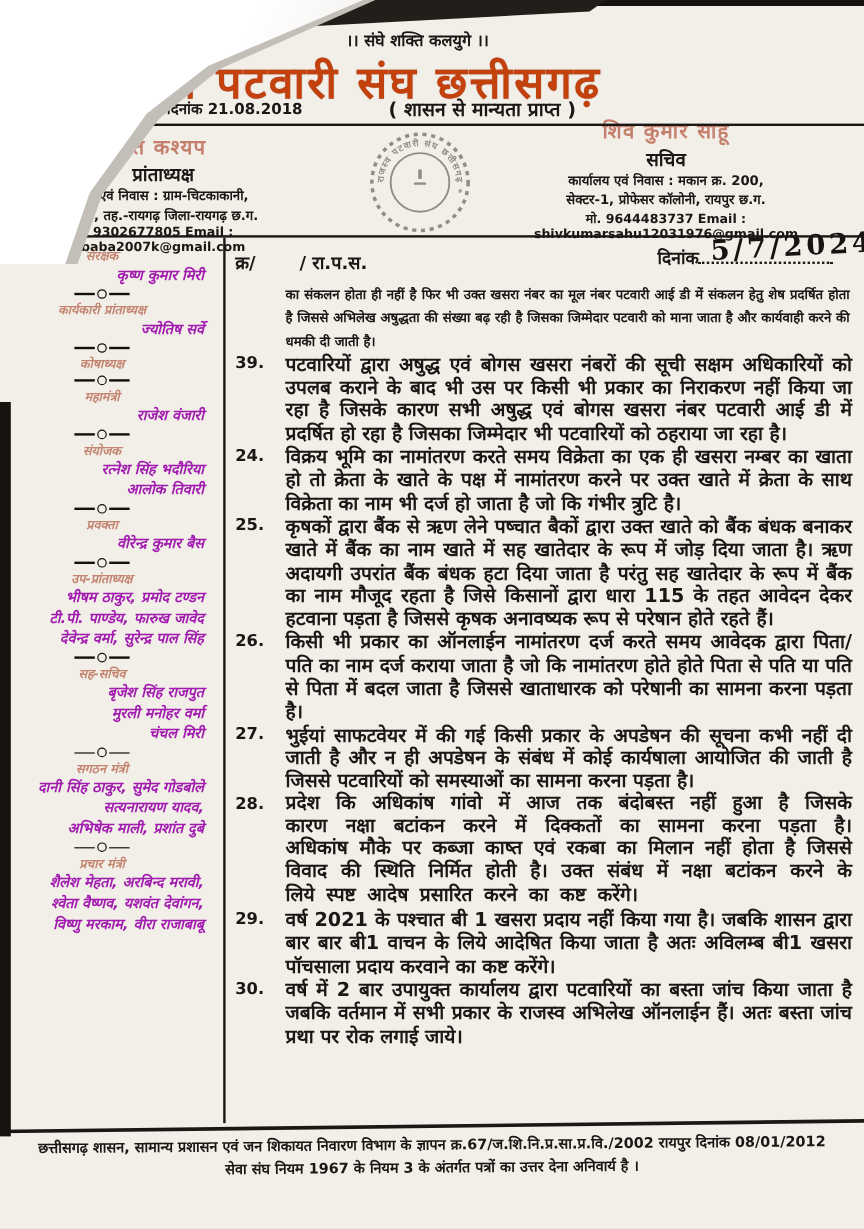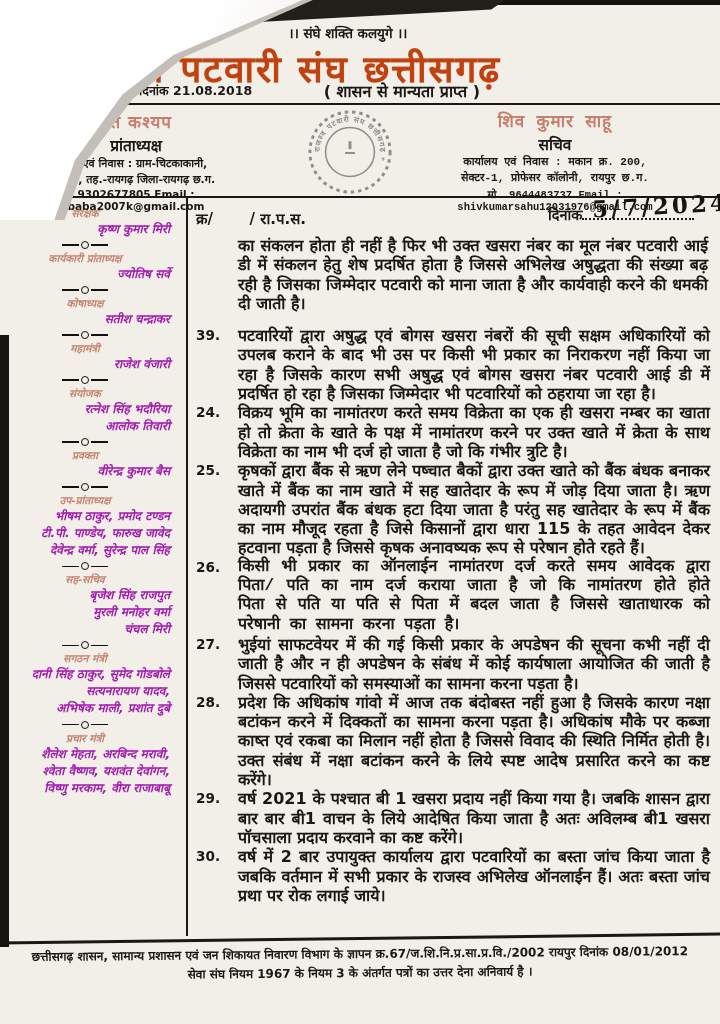--- a/index.html
+++ b/index.html
@@ -25,21 +25,21 @@
   .motto{position:absolute;top:24px;left:0;width:696px;text-align:center;font-weight:bold;
         font-size:13.5px;z-index:2;}
   .org-title{position:absolute;top:42px;left:0;width:644px;text-align:center;font-weight:bold;
         font-size:37px;letter-spacing:2px;color:#c2410c;z-index:2;
         text-shadow:0 0 1px #b39a92;}
   .reg-line{position:absolute;top:82px;left:126px;font-size:12.5px;font-weight:bold;z-index:2;}
   .recognition{position:absolute;top:80px;left:240px;width:240px;text-align:right;
         font-size:16px;font-weight:bold;z-index:2;}
   .hdr-block{position:absolute;z-index:2;text-align:center;}
   .hdr-left{top:110px;left:16px;width:240px;}
-  .hdr-right{top:109px;left:396px;width:318px;font-family:Liberation Mono, monospace;}
+  .hdr-right{top:97px;left:396px;width:318px;}
   .hdr-name{font-size:17px;font-weight:bold;color:#c57f6d;letter-spacing:1px;}
   .hdr-role{font-size:15.5px;font-weight:bold;margin-top:1px;}
   .hdr-addr{font-size:11px;font-weight:bold;line-height:1.45;}
   .hdr-contact{font-size:10.5px;font-weight:bold;}
   .seal{position:absolute;top:108px;left:306px;z-index:2;}
   
   .sidebar{position:absolute;top:204px;left:0;width:170px;z-index:2;text-align:center;font-style:italic;}
   .role-label{font-size:10.5px;font-weight:bold;color:#c48570;margin:2px 0 1px;}
   .official{font-size:12px;font-weight:bold;line-height:1.42;white-space:nowrap;color:#a21caf;text-align:right;}
   .divider{display:flex;align-items:center;justify-content:center;gap:2px;margin:3px 0 2px;}
@@ -47,22 +47,22 @@
   .divider .dot{width:6px;height:6px;border:1.6px solid #14100d;border-radius:50%;background:transparent;}
   
   .bodycol{position:absolute;top:202px;left:196px;width:514px;z-index:2;}
   .refrow{position:relative;height:32px;font-size:15px;font-weight:bold;}
   .refno{position:absolute;left:0;top:6px;white-space:pre;}
   .dateblock{position:absolute;left:352px;top:2px;}
   .datelabel{font-size:14.5px;font-weight:bold;}
   .dateleader{display:inline-block;width:112px;border-bottom:2px dotted #1a1714;height:14px;}
   .handwriting{position:absolute;left:44px;top:-12px;font-family:"DejaVu Serif",serif;
         font-size:23px;font-weight:bold;color:#171310;transform:rotate(-3deg);letter-spacing:3px;}
-  .intro{font-size:16px;font-weight:bold;line-height:19.3px;text-align:justify;
-        margin:2px 0 13px 42px;width:470px;}
+  .intro{font-size:11px;font-weight:bold;line-height:19.3px;text-align:justify;
+        margin:2px 0 0 42px;width:470px;}
   .item{display:flex;align-items:flex-start;}
   .item .no{flex:0 0 42px;font-size:13.6px;font-weight:bold;line-height:19.3px;}
   .item .txt{flex:1;font-size:16px;font-weight:bold;line-height:19.3px;text-align:justify;}
   
   .footer{position:absolute;top:945px;left:8px;width:704px;z-index:2;text-align:center;
         font-size:12px;font-weight:bold;line-height:1.6;transform:rotate(-0.5deg);}
 </style>
 </head>
 <body>
 
@@ -118,21 +118,20 @@
         <span class="bar"></span>
       </div>
       <div class="role-label">कार्यकारी प्रांताध्यक्ष</div>
       <div class="official">ज्योतिष सर्वे</div>
       <div class="divider">
         <span class="bar"></span>
         <span class="dot"></span>
         <span class="bar"></span>
       </div>
       <div class="role-label">कोषाध्यक्ष</div>
-      <div class="official">सतीश चन्द्राकर</div>
       <div class="divider">
         <span class="bar"></span>
         <span class="dot"></span>
         <span class="bar"></span>
       </div>
       <div class="role-label">महामंत्री</div>
       <div class="official">राजेश वंजारी</div>
       <div class="divider">
         <span class="bar"></span>
         <span class="dot"></span>
@@ -203,29 +202,29 @@
         <div class="item">
           <span class="no">24.</span>
           <p class="txt" style="margin: 0px;">विक्रय भूमि का नामांतरण करते समय विक्रेता का एक ही खसरा नम्बर का खाता हो तो क्रेता के खाते के पक्ष में नामांतरण करने पर उक्त खाते में क्रेता के साथ विक्रेता का नाम भी दर्ज हो जाता है जो कि गंभीर त्रुटि है।</p>
         </div>
         <div class="item">
           <span class="no">25.</span>
           <p class="txt" style="margin: 0px;">कृषकों द्वारा बैंक से ऋण लेने पष्चात बैकों द्वारा उक्त खाते को बैंक बंधक बनाकर खाते में बैंक का नाम खाते में सह खातेदार के रूप में जोड़ दिया जाता है। ऋण अदायगी उपरांत बैंक बंधक हटा दिया जाता है परंतु सह खातेदार के रूप में बैंक का नाम मौजूद रहता है जिसे किसानों द्वारा धारा 115 के तहत आवेदन देकर हटवाना पड़ता है जिससे कृषक अनावष्यक रूप से परेषान होते रहते हैं।</p>
         </div>
         <div class="item">
           <span class="no">26.</span>
-          <p class="txt" style="margin: 0px; font-family: Liberation Mono, monospace;">किसी भी प्रकार का ऑनलाईन नामांतरण दर्ज करते समय आवेदक द्वारा पिता/ पति का नाम दर्ज कराया जाता है जो कि नामांतरण होते होते पिता से पति या पति से पिता में बदल जाता है जिससे खाताधारक को परेषानी का सामना करना पड़ता है।</p>
+          <p class="txt" style="margin: 0px;">किसी भी प्रकार का ऑनलाईन नामांतरण दर्ज करते समय आवेदक द्वारा पिता/ पति का नाम दर्ज कराया जाता है जो कि नामांतरण होते होते पिता से पति या पति से पिता में बदल जाता है जिससे खाताधारक को परेषानी का सामना करना पड़ता है।</p>
         </div>
         <div class="item">
           <span class="no">27.</span>
           <p class="txt" style="margin: 0px;">भुईयां साफटवेयर में की गई किसी प्रकार के अपडेषन की सूचना कभी नहीं दी जाती है और न ही अपडेषन के संबंध में कोई कार्यषाला आयोजित की जाती है जिससे पटवारियों को समस्याओं का सामना करना पड़ता है।</p>
         </div>
         <div class="item">
           <span class="no">28.</span>
-          <p class="txt" style="margin: 0px;">प्रदेश कि अधिकांष गांवो में आज तक बंदोबस्त नहीं हुआ है जिसके कारण नक्षा बटांकन करने में दिक्कतों का सामना करना पड़ता है। अधिकांष मौके पर कब्जा काष्त एवं रकबा का मिलान नहीं होता है जिससे विवाद की स्थिति निर्मित होती है। उक्त संबंध में नक्षा बटांकन करने के लिये स्पष्ट आदेष प्रसारित करने का कष्ट करेंगे।</p>
+          <p class="txt" style="margin: 0px; font-family: Liberation Mono, monospace;">प्रदेश कि अधिकांष गांवो में आज तक बंदोबस्त नहीं हुआ है जिसके कारण नक्षा बटांकन करने में दिक्कतों का सामना करना पड़ता है। अधिकांष मौके पर कब्जा काष्त एवं रकबा का मिलान नहीं होता है जिससे विवाद की स्थिति निर्मित होती है। उक्त संबंध में नक्षा बटांकन करने के लिये स्पष्ट आदेष प्रसारित करने का कष्ट करेंगे।</p>
         </div>
         <div class="item">
           <span class="no">29.</span>
           <p class="txt" style="margin: 0px;">वर्ष 2021 के पश्चात बी 1 खसरा प्रदाय नहीं किया गया है। जबकि शासन द्वारा बार बार बी1 वाचन के लिये आदेषित किया जाता है अतः अविलम्ब बी1 खसरा पॉचसाला प्रदाय करवाने का कष्ट करेंगे।</p>
         </div>
         <div class="item">
           <span class="no">30.</span>
           <p class="txt" style="margin: 0px;">वर्ष में 2 बार उपायुक्त कार्यालय द्वारा पटवारियों का बस्ता जांच किया जाता है जबकि वर्तमान में सभी प्रकार के राजस्व अभिलेख ऑनलाईन हैं। अतः बस्ता जांच प्रथा पर रोक लगाई जाये।</p>
         </div>
       </div>

